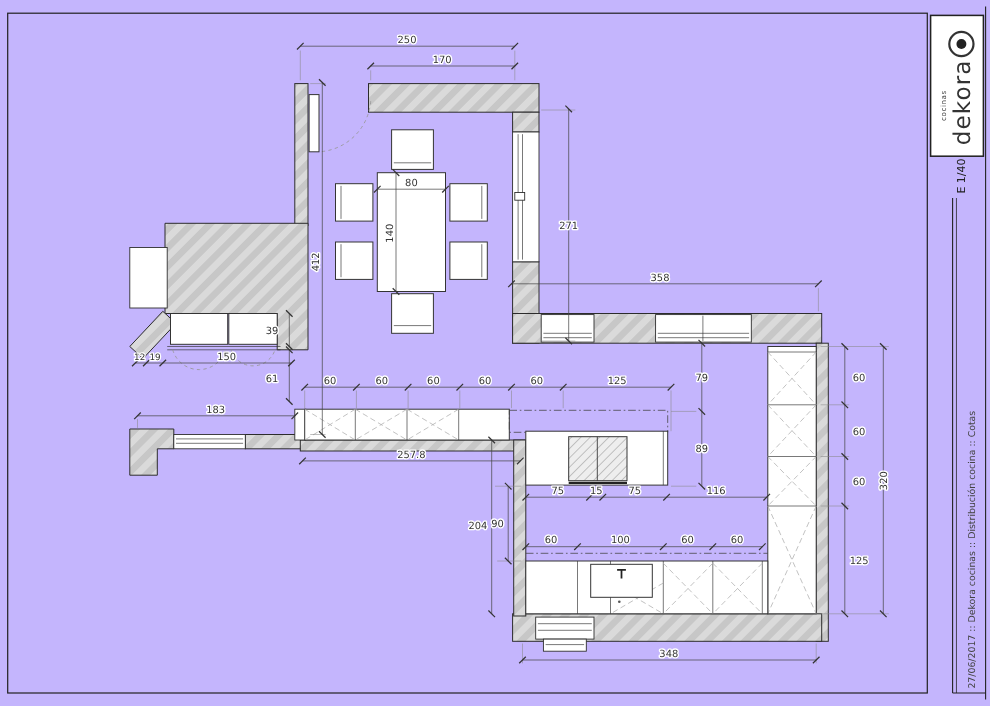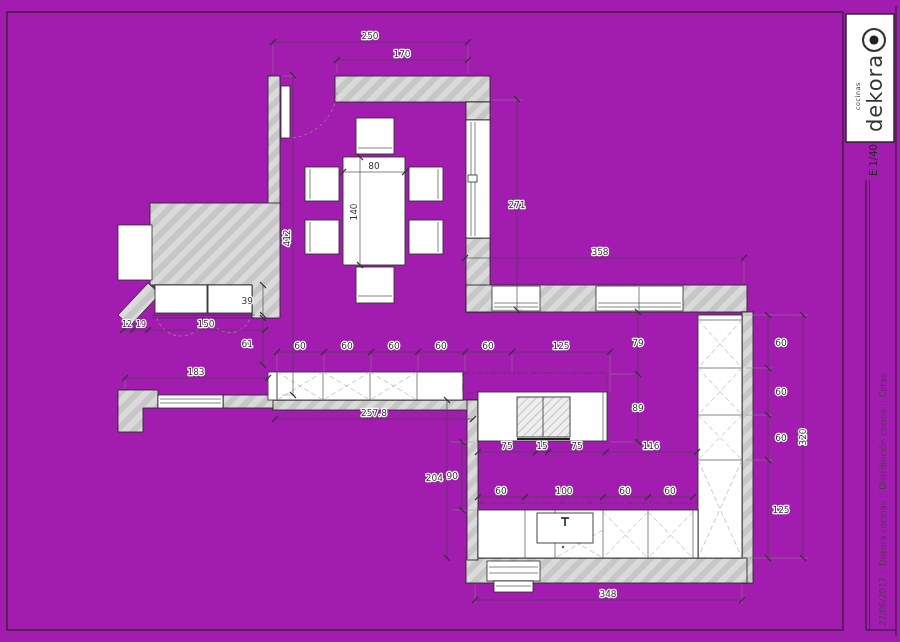--- a/index.html
+++ b/index.html
@@ -1,16 +1,16 @@
 <!DOCTYPE html>
 <html><head>
 <meta charset="utf-8">
 <style>
   html,body{margin:0;padding:0;background:#fff;}
-  .sheet{position:relative;width:900px;height:642px;background:#a21caf;overflow:hidden;
+  .sheet{position:relative;width:900px;height:642px;background:#c4b5fd;overflow:hidden;
          font-family:"DejaVu Sans", sans-serif;}
   svg{position:absolute;left:0;top:0;}
   text{font-family:"DejaVu Sans", sans-serif;}
   .dim{font-size:9px;fill:#333;paint-order:stroke;stroke:#fff;stroke-width:2.5px;stroke-linejoin:round;}
   .dim-sm{font-size:8px;fill:#333;paint-order:stroke;stroke:#fff;stroke-width:2.2px;}
   .side-text{font-size:8.5px;fill:#444;}
   .scale-text{font-size:10px;fill:#222;}
   .brand{font-size:21px;fill:#333;letter-spacing:1px;}
   .brand-sub{font-size:6.5px;fill:#444;letter-spacing:.5px;}
   .wall{fill:url(#wallHatch);stroke:#2b2b2b;stroke-width:.9;}

